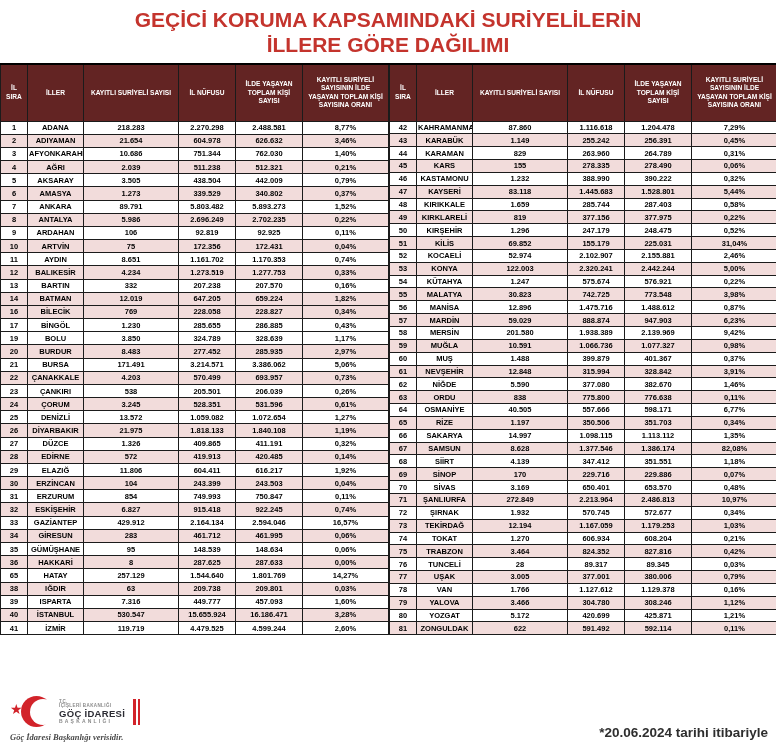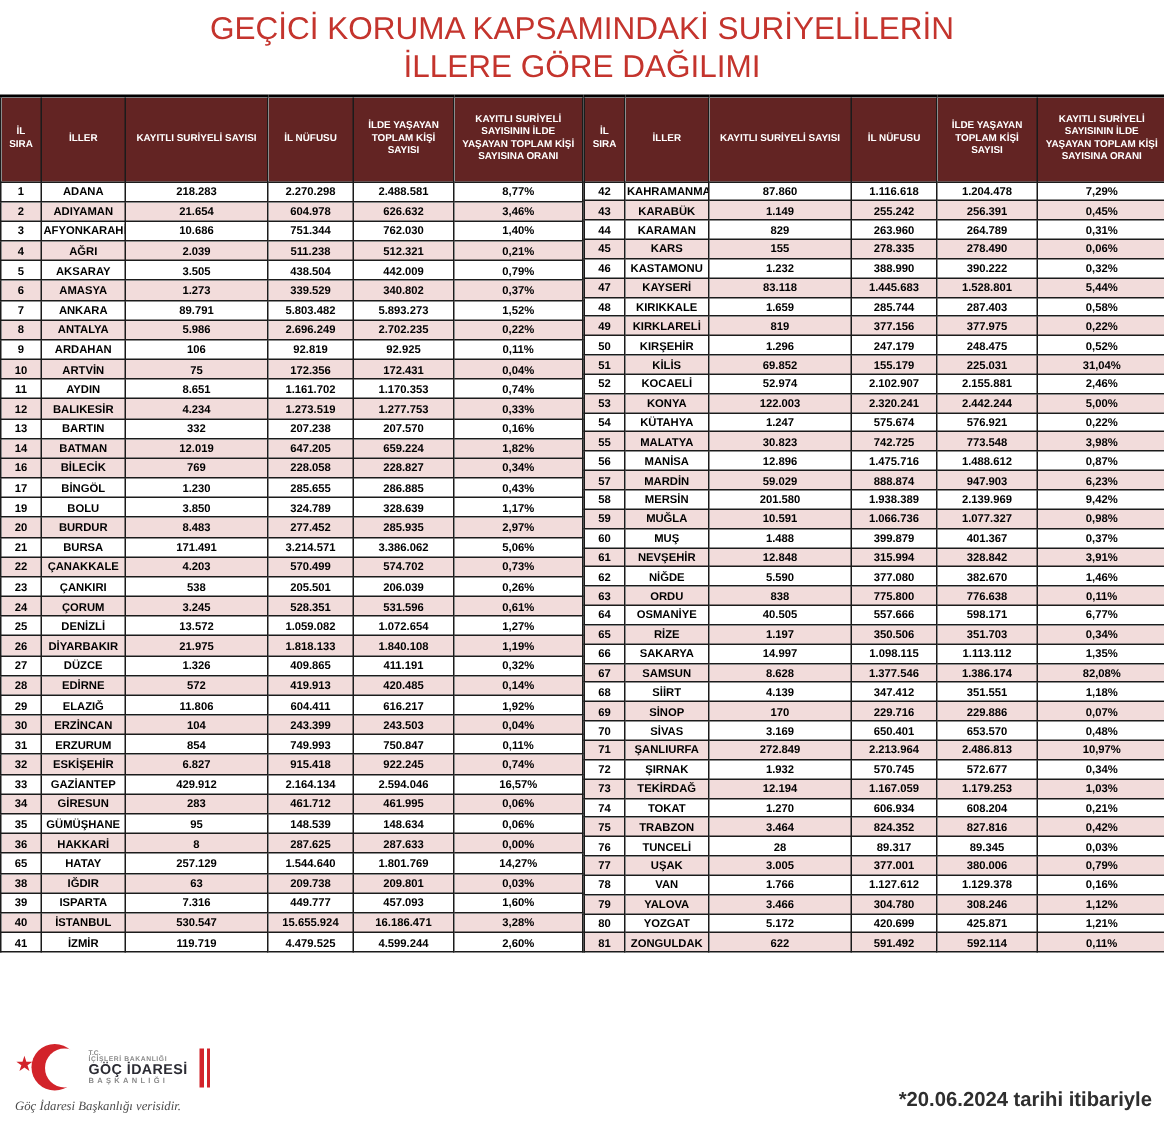--- a/index.html
+++ b/index.html
@@ -4,21 +4,21 @@
 <style>
   * { box-sizing: border-box; }
   html, body { margin: 0; padding: 0; background: #ffffff; }
   body { width: 776px; height: 750px; font-family: "Liberation Sans", sans-serif; }
   .page { position: relative; width: 776px; height: 750px; overflow: hidden; background: #fff; }
 
   .title {
     padding-top: 7px;
     text-align: center;
     color: #C4342D;
-    font-weight: normal;
+    font-weight: bold;
     font-size: 21px;
     line-height: 25px;
     letter-spacing: 0px;
     height: 63px;
   }
 
   .tables { display: flex; width: 776px; }
   table { border-collapse: collapse; table-layout: fixed; width: 388px; }
   th, td { border: 1px solid #1b1b1b; overflow: hidden; white-space: nowrap; }
   thead th {
@@ -61,21 +61,21 @@
   .emblem .star { position: absolute; left: 0; top: 7px; color: #D2232A; font-size: 14px; line-height: 14px; }
   .emblem .crescent { position: absolute; right: 2px; top: 1px; width: 31px; height: 31px; background: #D2232A; border-radius: 50%; }
   .emblem .crescent::after { content: ""; position: absolute; left: 9px; top: 2.5px; width: 26px; height: 26px; background: #ffffff; border-radius: 50%; }
   .logo-text { text-align: left; line-height: 1.05; }
   .logo-tc { font-size: 4.5px; color: #8a8a8a; font-weight: bold; }
   .logo-ministry { font-size: 4.5px; color: #8a8a8a; font-weight: bold; letter-spacing: 0.4px; }
   .logo-main { font-size: 9.5px; color: #2b2b33; font-weight: bold; letter-spacing: 0.3px; }
   .logo-sub { font-size: 5px; color: #8a8a8a; font-weight: bold; letter-spacing: 2.2px; }
   .bars { display: flex; gap: 2px; margin-left: 3px; }
   .bars i { display: block; width: 2.5px; height: 26px; background: #D2232A; }
-  .slogan { margin-top: 3px; font-family: "Liberation Serif", serif; font-style: italic; font-size: 8.5px; color: #4a4a4a; }
+  .slogan { margin-top: 3px; font-family: "Liberation Serif", serif; font-style: italic; font-size: 8.5px; color: #4a4a4a; font-weight: bold; }
   .date-note { font-size: 13.5px; font-weight: bold; color: #2e2e2e; padding-bottom: 2px; }
 </style>
 </head>
 <body>
 
 <div class="page">
 
   <div class="title">
     <div>GEÇİCİ KORUMA KAPSAMINDAKİ SURİYELİLERİN</div>
     <div>İLLERE GÖRE DAĞILIMI</div>
@@ -252,21 +252,21 @@
             <td>171.491</td>
             <td>3.214.571</td>
             <td>3.386.062</td>
             <td>5,06%</td>
           </tr>
           <tr class="alt">
             <td>22</td>
             <td>ÇANAKKALE</td>
             <td>4.203</td>
             <td>570.499</td>
-            <td>574.702</td>
+            <td>693.957</td>
             <td>0,73%</td>
           </tr>
           <tr>
             <td>23</td>
             <td>ÇANKIRI</td>
             <td>538</td>
             <td>205.501</td>
             <td>206.039</td>
             <td>0,26%</td>
           </tr>

